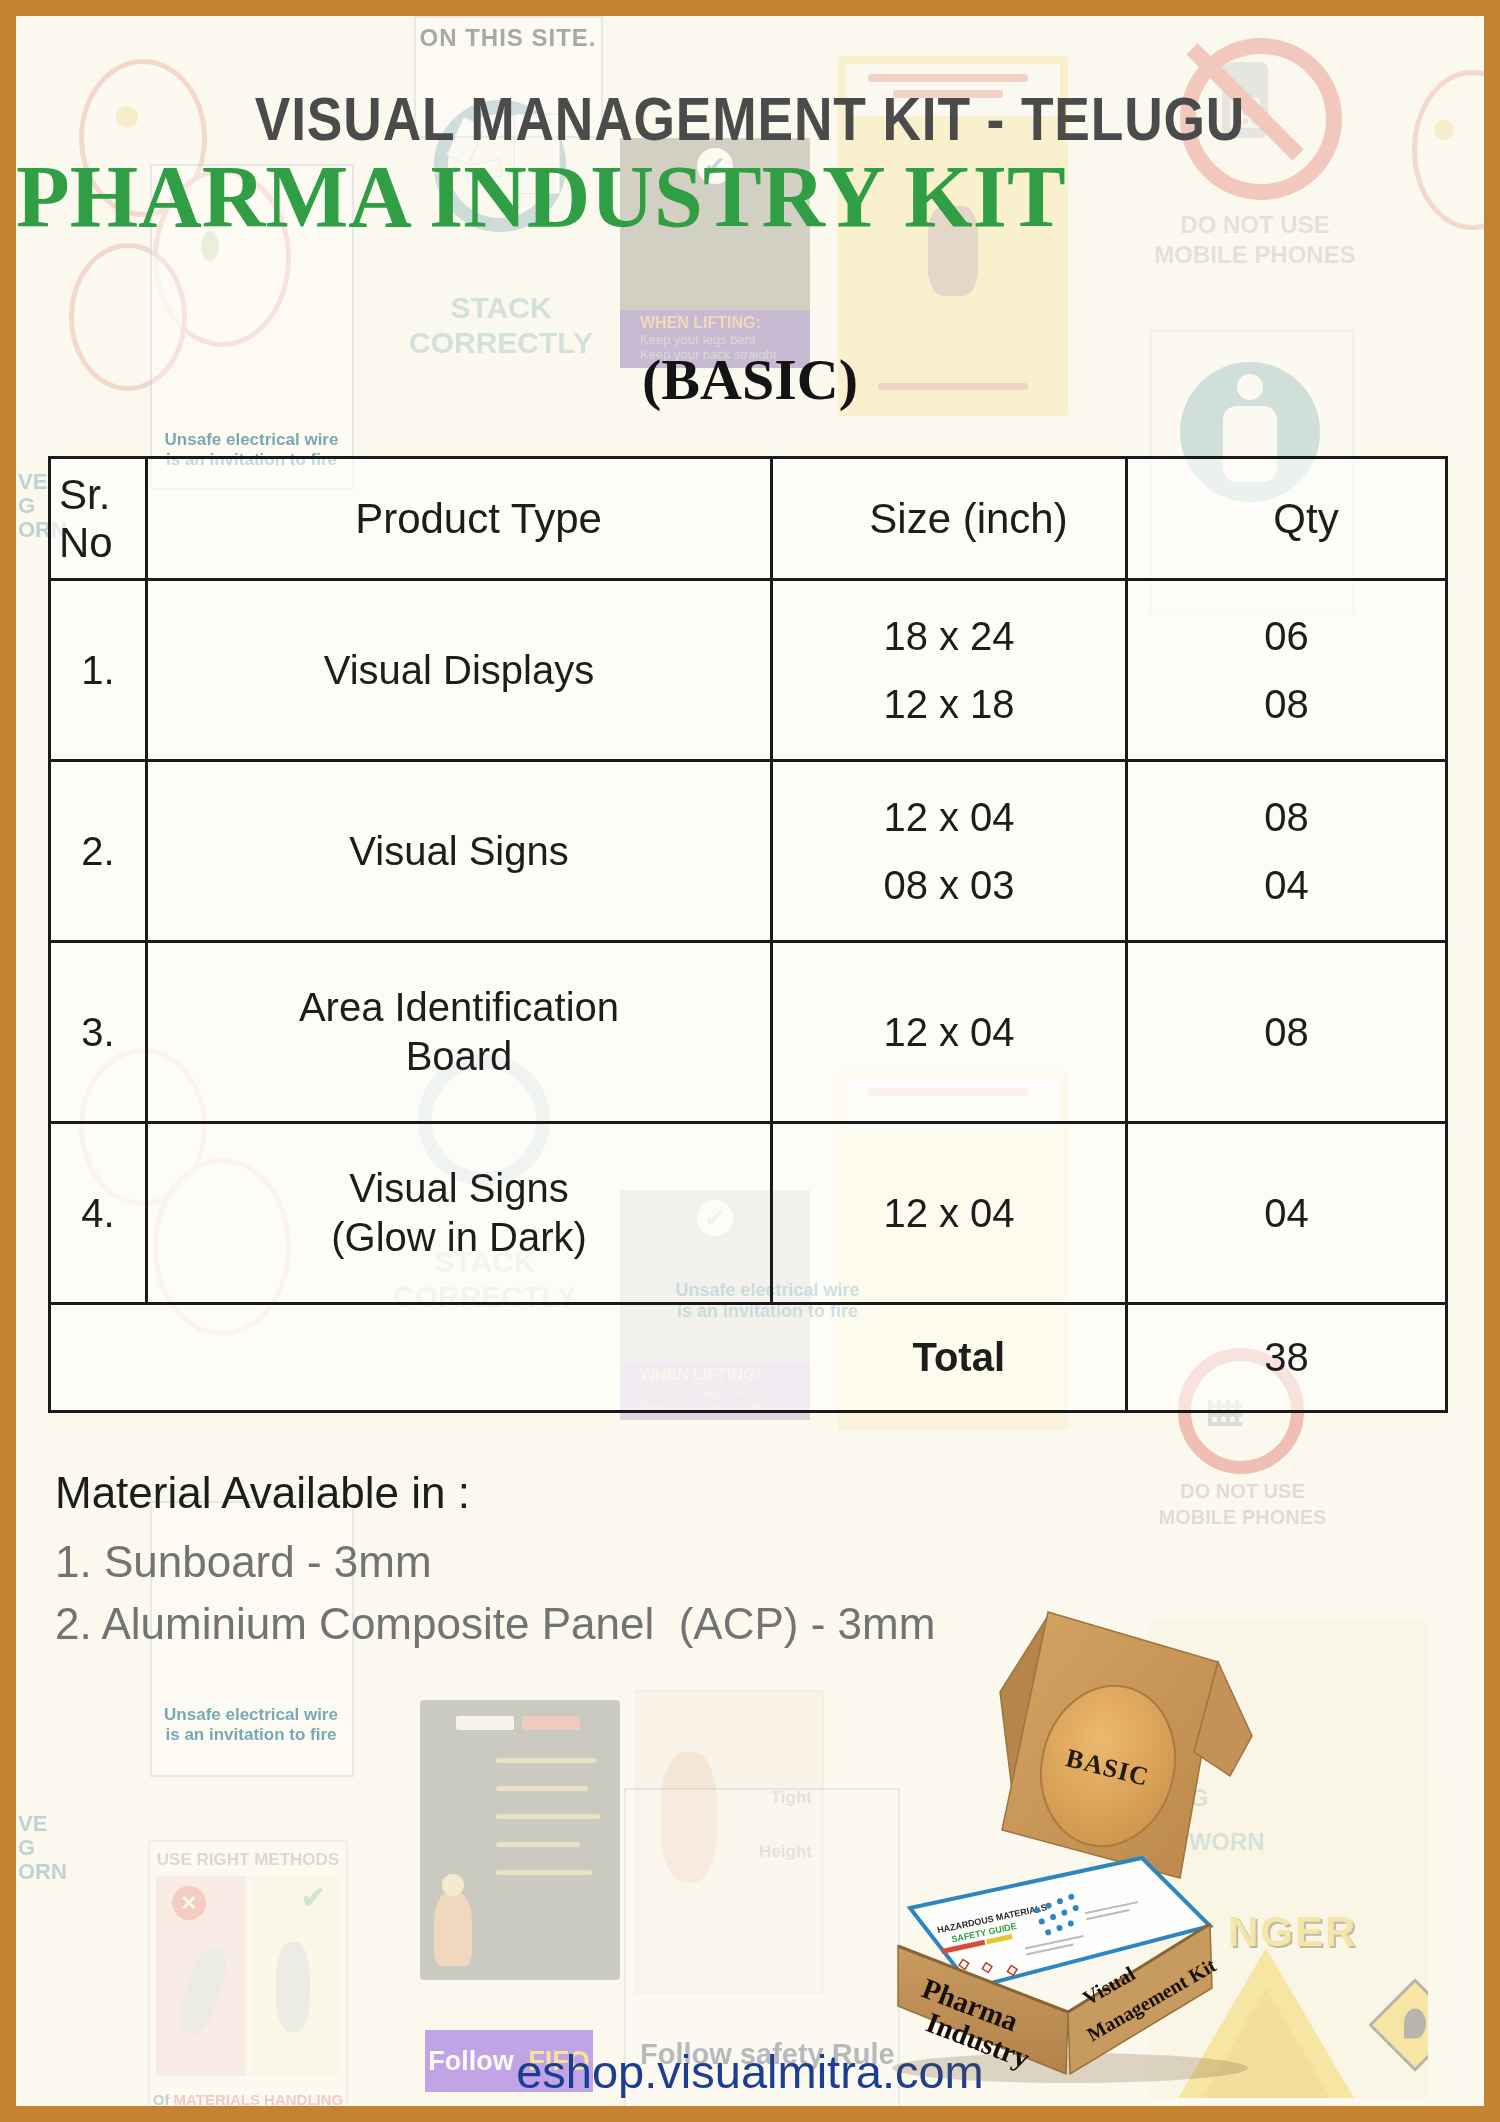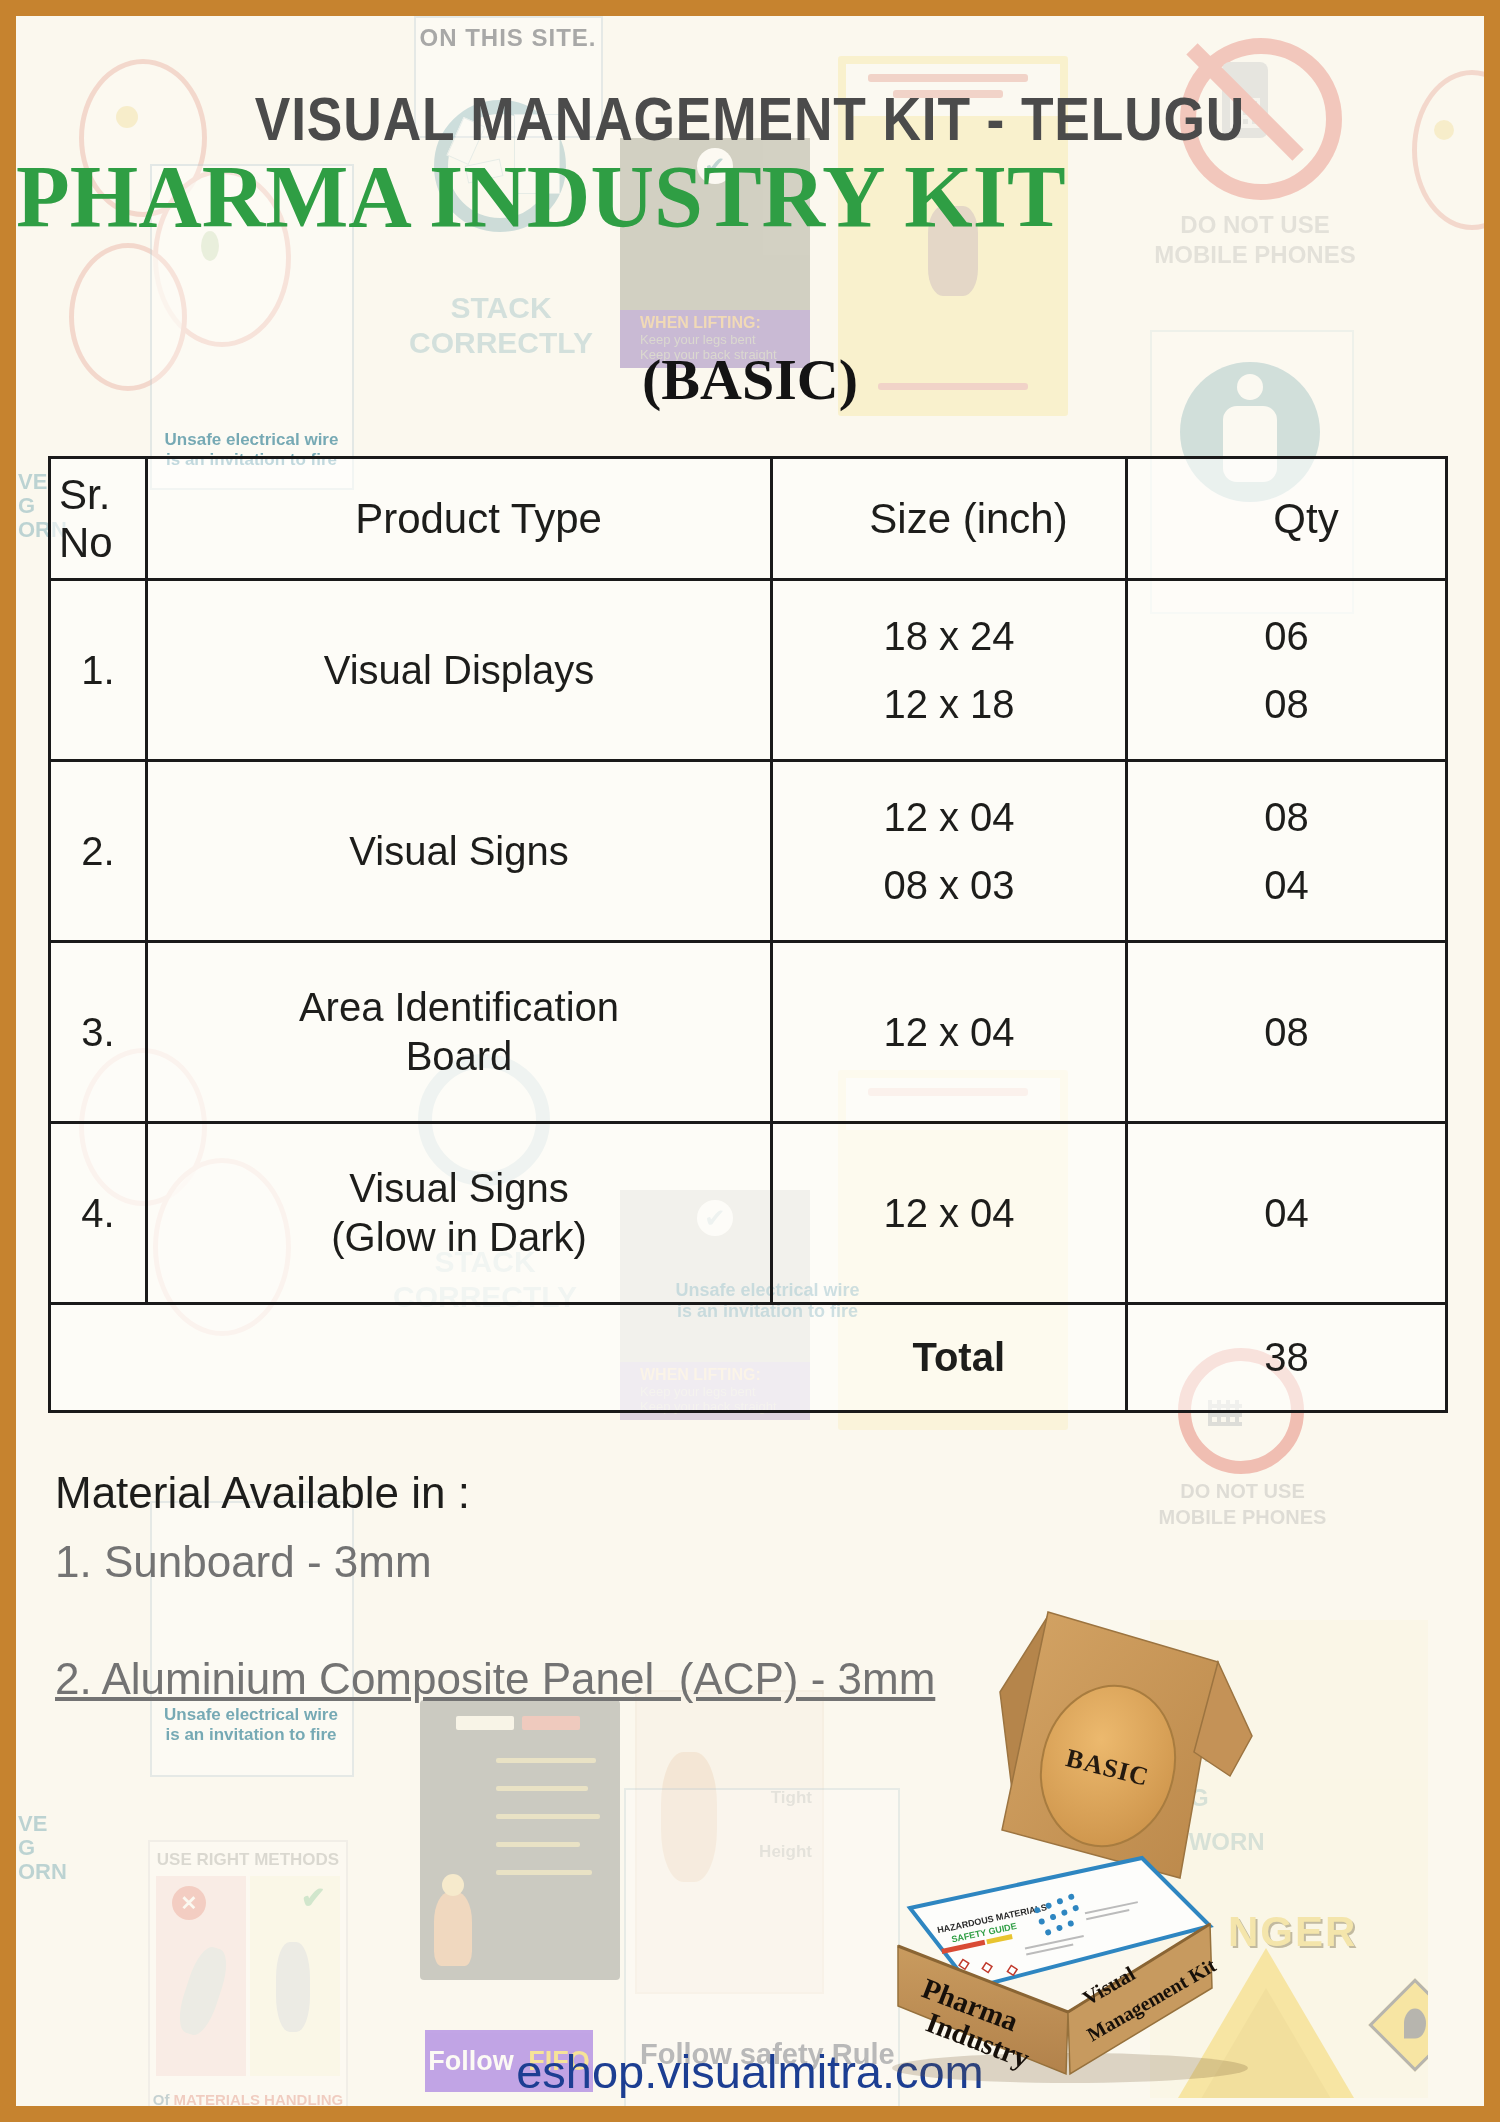--- a/index.html
+++ b/index.html
@@ -142,21 +142,21 @@
   .products th, .products td { border:3px solid #1a1a1a; background:rgba(255,255,255,.55); padding:0; }
   .products th { font-size:42px; font-weight:normal;padding-left:39px; }
   .th-sr { text-align:left; padding-left:8px !important; line-height:1.12; }
   .products td { font-size:40px; text-align:center; vertical-align:middle; }
   .cell-lines div { line-height:1.22; }
   .cell-gap div { line-height:68px; }
   .total-label { text-align:right !important; padding-right:120px !important; font-size:42px; font-weight:bold; }
 
   .material-heading { position:absolute; left:39px; top:1452px; font-size:44px; color:#1d1d1b; }
   .material-item { position:absolute; left:39px; font-size:44px; color:#737373; white-space:pre-wrap; }
-  .mi-0 { top:1521px; } .mi-1 { top:1638px;text-decoration:underline; }
+  .mi-0 { top:1521px; } .mi-1 { top:1583px; }
 
   .website {
     position:absolute; left:0; top:2028px; width:100%; text-align:center;
     font-size:47px; color:#1c3e92; text-decoration:none; z-index:4;
   }
   .boxart { position:absolute; left:864px; top:1578px; width:400px; height:492px; z-index:3; }
 </style>
 </head>
 <body>
 

